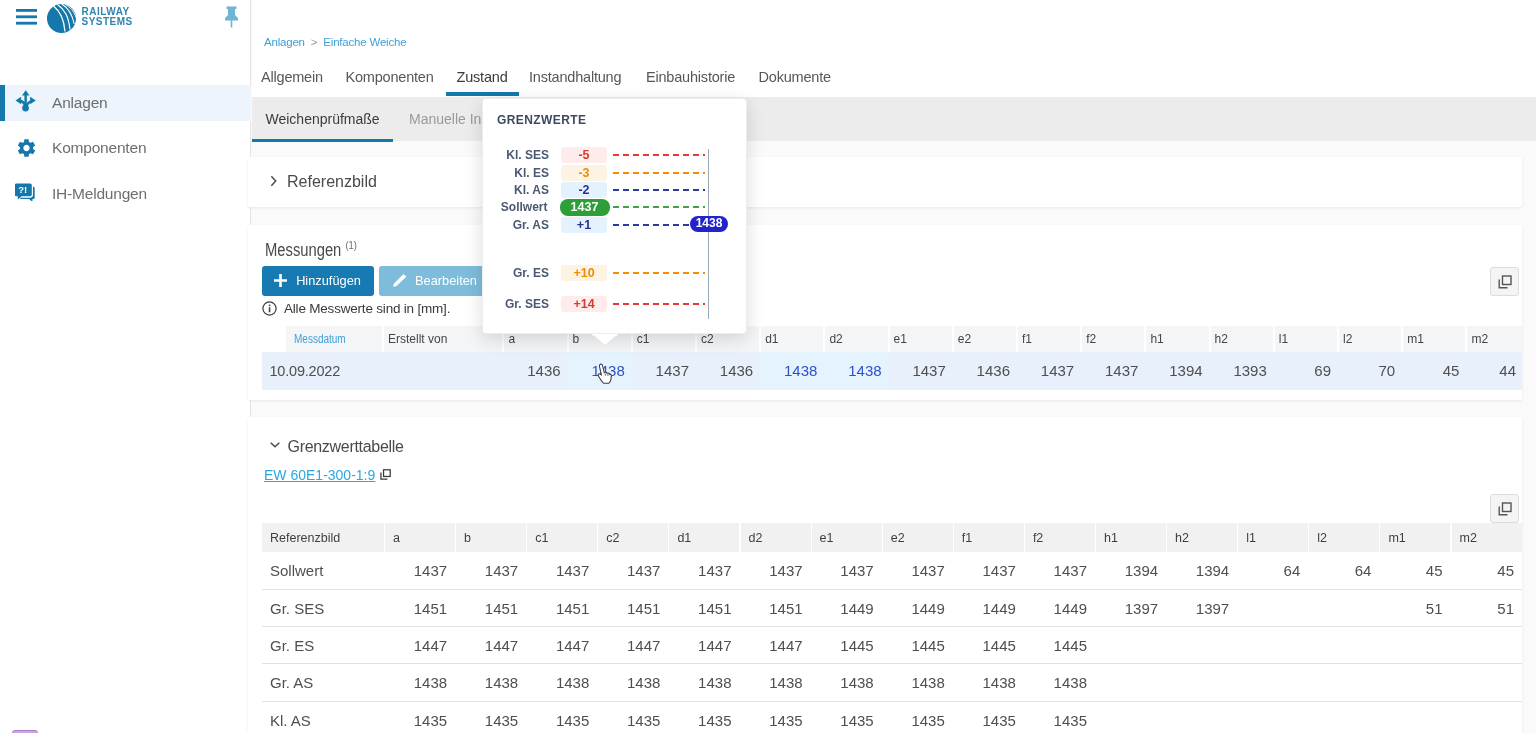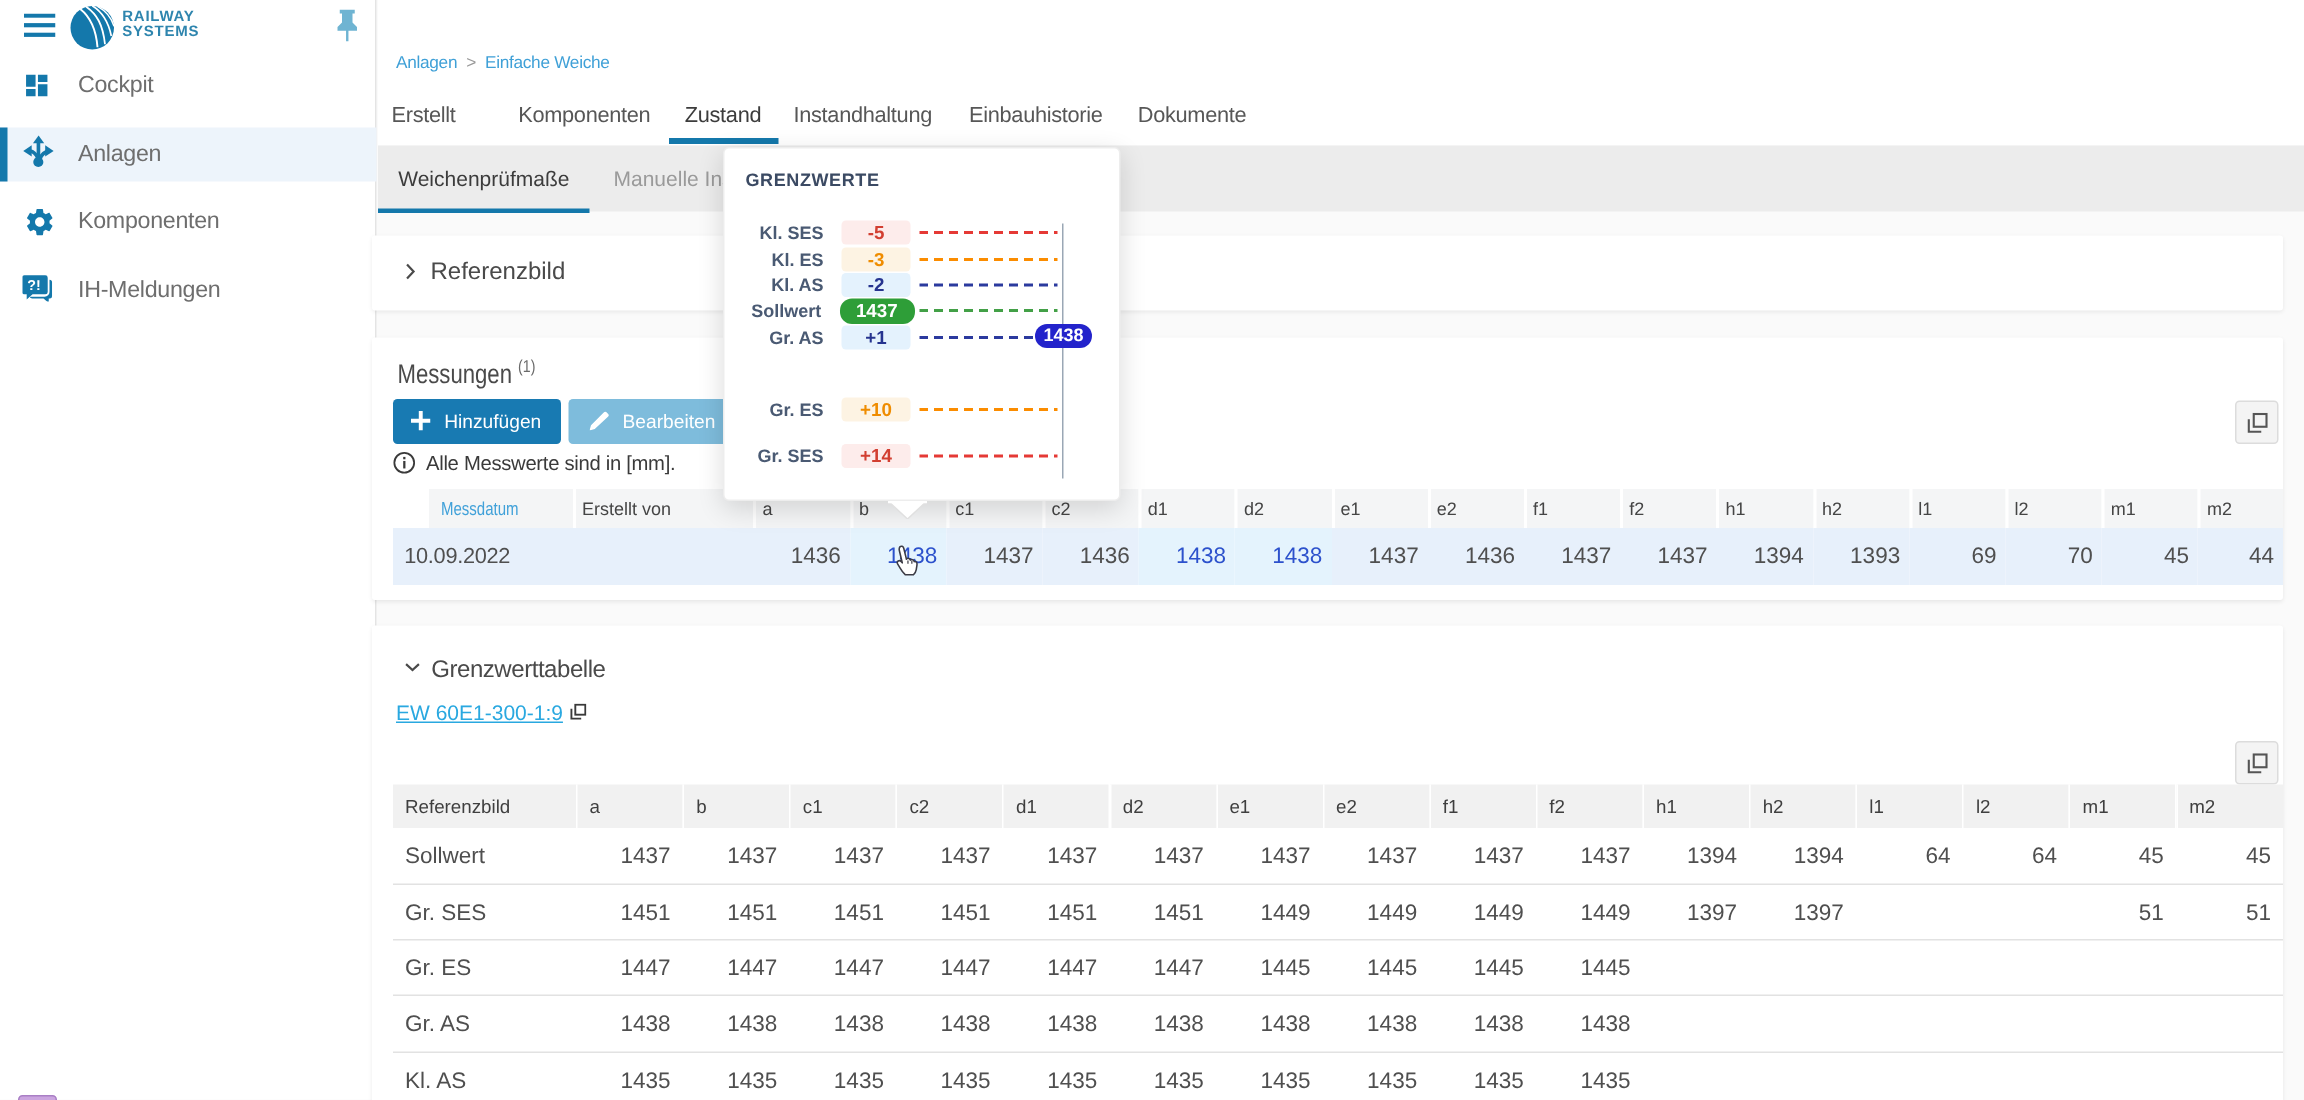--- a/index.html
+++ b/index.html
@@ -89,26 +89,20 @@
     <path d="M15.5 0.8 C 21.5 4.5, 26 10, 28.2 21" stroke="#fff" stroke-width="1.1" fill="none"></path>
     <path d="M19 1.3 C 24 4, 28 8, 30 14.5" stroke="#fff" stroke-width="0.9" fill="none"></path>
   </svg>
   <div class="abs" style="left:81.5px;top:5.5px;font-size:10px;font-weight:bold;color:#2e85ae;letter-spacing:0.5px;">RAILWAY</div>
   <div class="abs" style="left:81.5px;top:15.5px;font-size:10px;font-weight:bold;color:#2e85ae;letter-spacing:0.5px;">SYSTEMS</div>
   <svg class="abs" style="left:224px;top:6px" width="15" height="22" viewBox="0 0 15 22">
     <path d="M2.5 0.5 h10 v2.5 h-1.5 v6 l3 3 v2.5 H1 v-2.5 l3-3 v-6 H2.5 z" fill="#6fb4d2"></path>
     <rect x="6.7" y="14" width="1.6" height="7.5" fill="#6fb4d2"></rect>
   </svg>
 
-  <div class="mi" style="top:39px">
-    <svg class="ic" style="left:15px;width:19px;height:19px" viewBox="0 0 24 24">
-        <path fill="#1478ab" d="M3 13h8V3H3v10zm0 8h8v-6H3v6zm10 0h8V11h-8v10zm0-18v6h8V3h-8z"></path>
-      </svg>
-    <div class="tx">Cockpit</div>
-  </div>
   <div class="mi sel" style="top:85px">
     <svg class="ic" style="left:9px;top:1px;transform:none;width:30px;height:32px" viewBox="0 0 32 34">
       <g fill="none" stroke="#1478ab" stroke-width="2.6">
         <path d="M12.4 21 V 9.5"></path>
         <path d="M12 20.5 C 10.5 17.5, 9 16, 6.5 15.6"></path>
         <path d="M13.3 21.5 C 14.5 18, 17 15.9, 20.5 15.5"></path>
       </g>
       <g fill="#1478ab">
         <path d="M12.5 4.5 l4 5.6 h-8 z"></path>
         <path d="M1.6 15.5 l6-4 v8 z"></path>
@@ -131,21 +125,21 @@
       <text x="3.2" y="10.3" font-size="9.5" font-weight="bold" fill="#fff" font-family="Liberation Sans,sans-serif">?!</text>
     </svg>
     <div class="tx">IH-Meldungen</div>
   </div>
   <div class="abs" style="left:12px;top:730px;width:26px;height:5px;background:#cba5df;border:1.3px solid #a97fc5;border-radius:3px 3px 0 0;"></div>
 </div>
 
 <div id="topwhite"></div>
 <div id="crumb">Anlagen&nbsp; <span style="color:#9a9a9a">&gt;</span> &nbsp;Einfache Weiche</div>
 <div id="tabs">
-  <span style="left:261px">Erstellt</span>
+  <span style="left:261px">Allgemein</span>
     <span style="left:345.5px">Komponenten</span>
     <span style="left:456.5px;color:#3c3c3c">Zustand</span>
     <span style="left:529px">Instandhaltung</span>
     <span style="left:646px">Einbauhistorie</span>
     <span style="left:758.5px">Dokumente</span>
 </div>
 <div id="tabunderline" class="abs" style="left:446px;top:91.5px;width:72.5px;height:4.5px;background:#1478ab;"></div>
 <div id="graybar"></div>
 <div id="subtab1">Weichenprüfmaße</div>
 <div id="subtab1line"></div>

